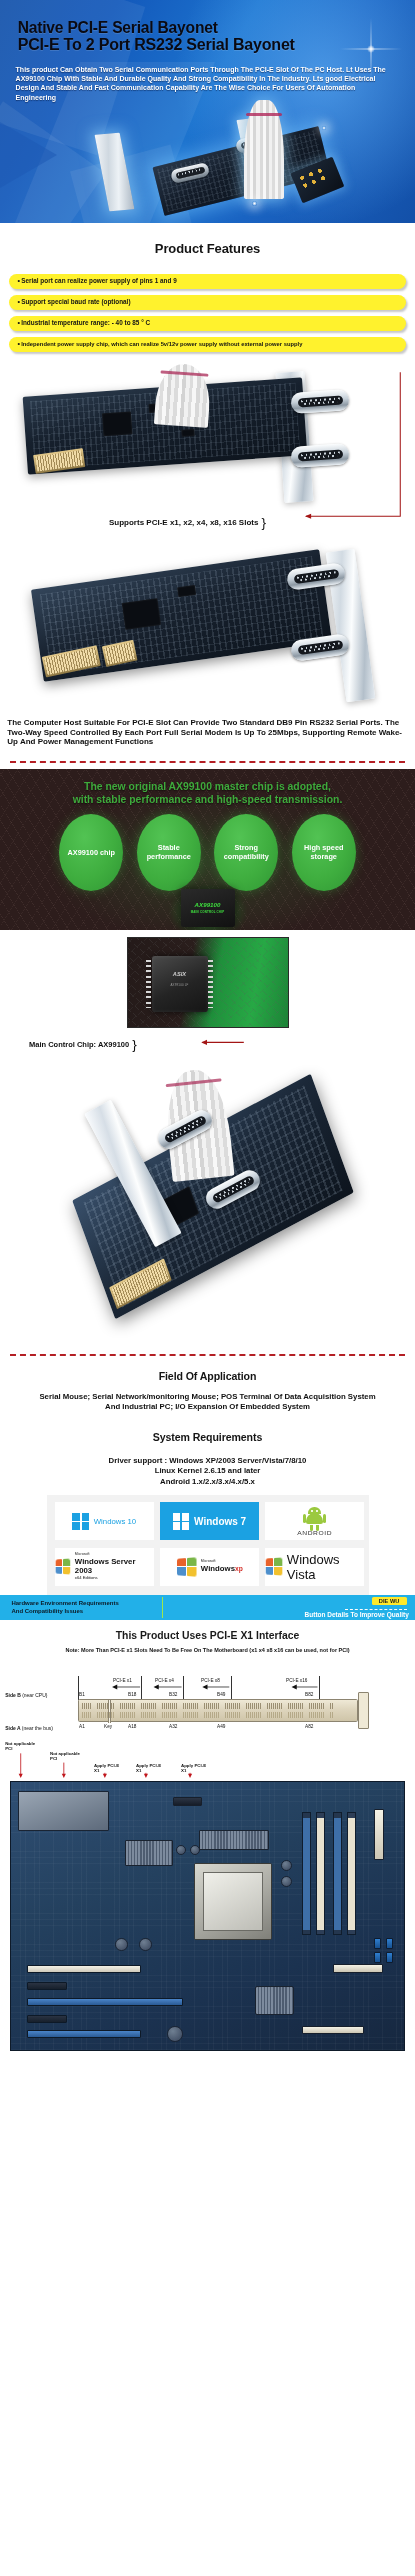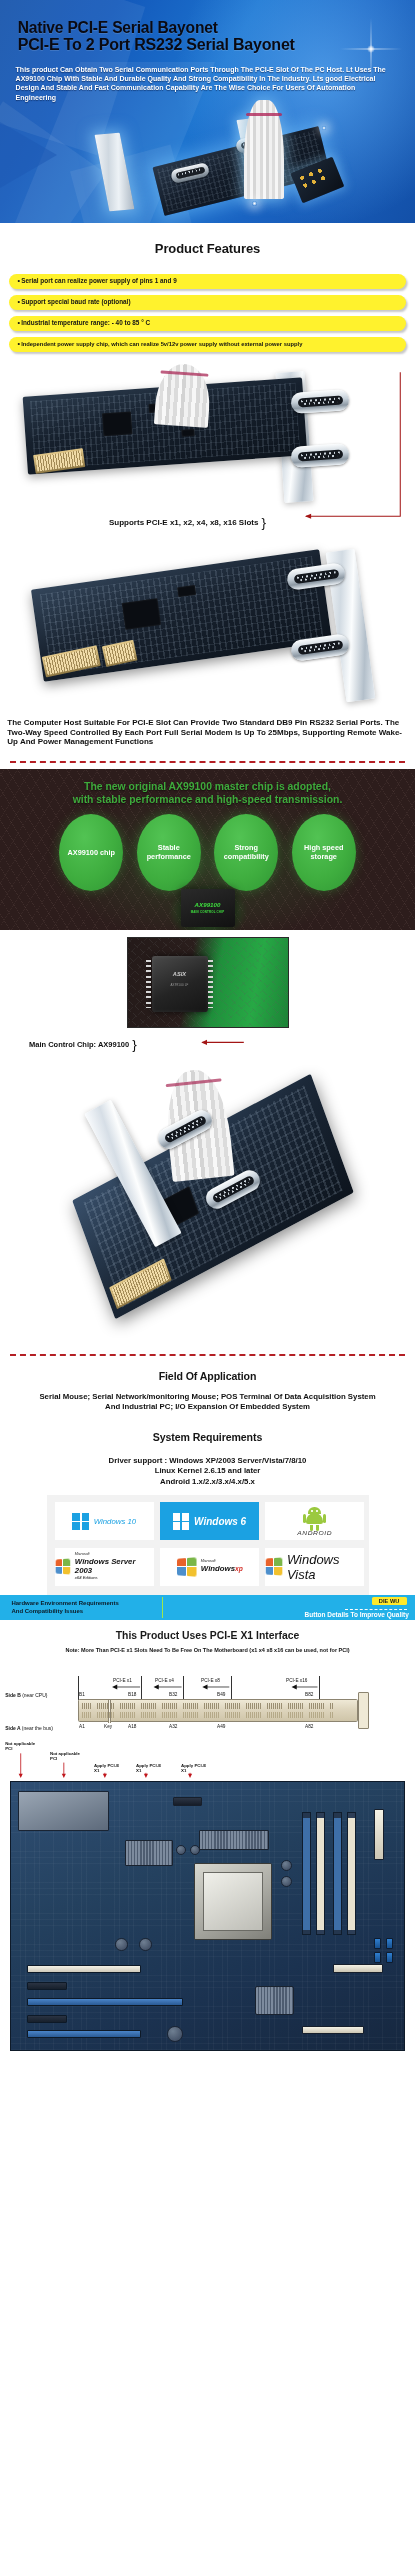--- a/index.html
+++ b/index.html
@@ -404,21 +404,21 @@
   .sysreq-lines { text-align:center; }
   .sysreq-lines div { font-size:7.8px; font-weight:bold; color:#101010; line-height:1.38; }
   .sysreq-lines .lbl { font-weight:bold; }
 
   
   .os-grid {
     margin:7.3px auto 0;
     width:322px; background:#f2f2f2;
     padding:7.3px 8.3px 9.3px;
     display:grid; grid-template-columns:repeat(3,1fr); gap:7.3px 6.2px;
-    justify-items:center; align-items:center;font-style:italic;
+    justify-items:center; align-items:center;
   }
   .os-card { background:#fff; width:99px; height:38px;
     display:flex; align-items:center; justify-content:center; gap:4.7px; }
   .os-card.cyan { background:#1ba1e2; }
   .win-flag { width:16.6px; height:16.6px; display:grid;
     grid-template-columns:1fr 1fr; grid-template-rows:1fr 1fr; gap:1.6px; }
   .win-flag span { background:#1ba1e2; display:block; }
   .win-flag.white span { background:#fff; }
   .os-name { font-size:7.8px; color:#1ba1e2; }
   .os-name.w { color:#fff; font-size:10px; font-weight:bold; }
@@ -730,21 +730,21 @@
       <span class="os-name">Windows 10</span>
     </div>
 
     <div class="os-card cyan">
       <span class="win-flag white">
         <span></span>
           <span></span>
           <span></span>
           <span></span>
       </span>
-      <span class="os-name w">Windows 6</span>
+      <span class="os-name w">Windows 7</span>
     </div>
 
     <div class="os-card" style="flex-direction:column;gap:1px;">
       <span class="droid">
         <span class="head"></span>
           <span class="body"></span>
         <span class="arm l"></span>
           <span class="arm r"></span>
         <span class="leg l"></span>
           <span class="leg r"></span>

